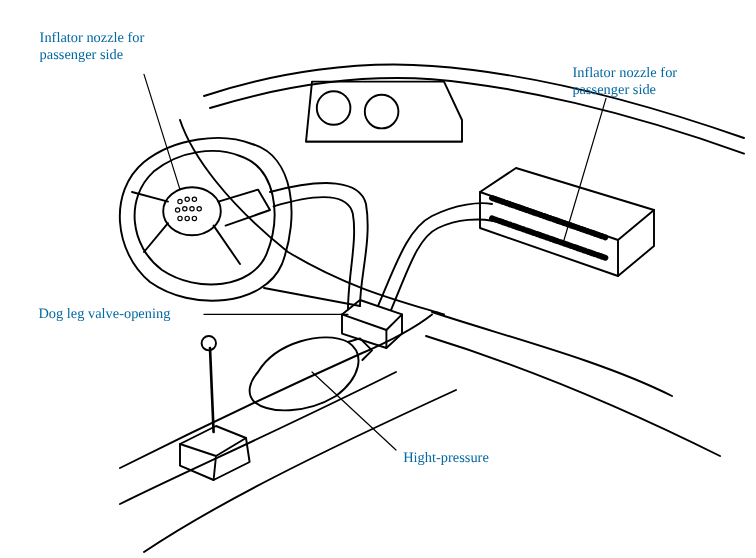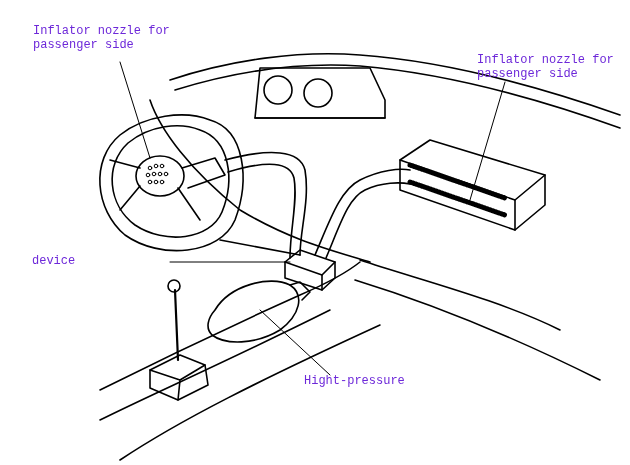--- a/index.html
+++ b/index.html
@@ -1,18 +1,18 @@
 <!DOCTYPE html>
 <html><head>
 <meta charset="utf-8">
 <style>
   html,body{margin:0;padding:0;background:#fff;}
   #stage{position:relative;width:630px;height:465px;background:#fff;overflow:hidden;}
   svg{position:absolute;left:0;top:0;}
-  .lbl{position:absolute;font-family:Liberation Mono, monospace;font-size:12px;line-height:14px;color:#6d28d9;white-space:nowrap;}
+  .lbl{position:absolute;font-family:Liberation Serif, serif;font-size:12px;line-height:14px;color:#0369a1;white-space:nowrap;}
   .lbl span{display:block;}
 </style>
 </head>
 <body>
 
 <div id="stage">
 <svg width="630" height="465" viewBox="0 0 630 465" fill="none" stroke="#000" stroke-width="1.6" stroke-linecap="round" stroke-linejoin="round">
 
   <g>
     <path d="M170 80 C 230 60, 300 50, 360 55 C 430 60, 520 80, 620 115"></path>
@@ -96,18 +96,18 @@
 
 <div class="lbl" style="left:33px;top:24px;">
   <span>Inflator nozzle for</span>
   <span>passenger side</span>
 </div>
 <div class="lbl" style="left:477px;top:53px;">
   <span>Inflator nozzle for</span>
   <span>passenger side</span>
 </div>
 <div class="lbl" style="left:32px;top:254px;">
-  <span>device</span>
+  <span>Dog leg valve-opening</span>
 </div>
-<div class="lbl" style="left:304px;top:374px;">
+<div class="lbl" style="left:336px;top:374px;">
   <span>Hight-pressure</span>
 </div>
 </div>
 
 </body></html>

